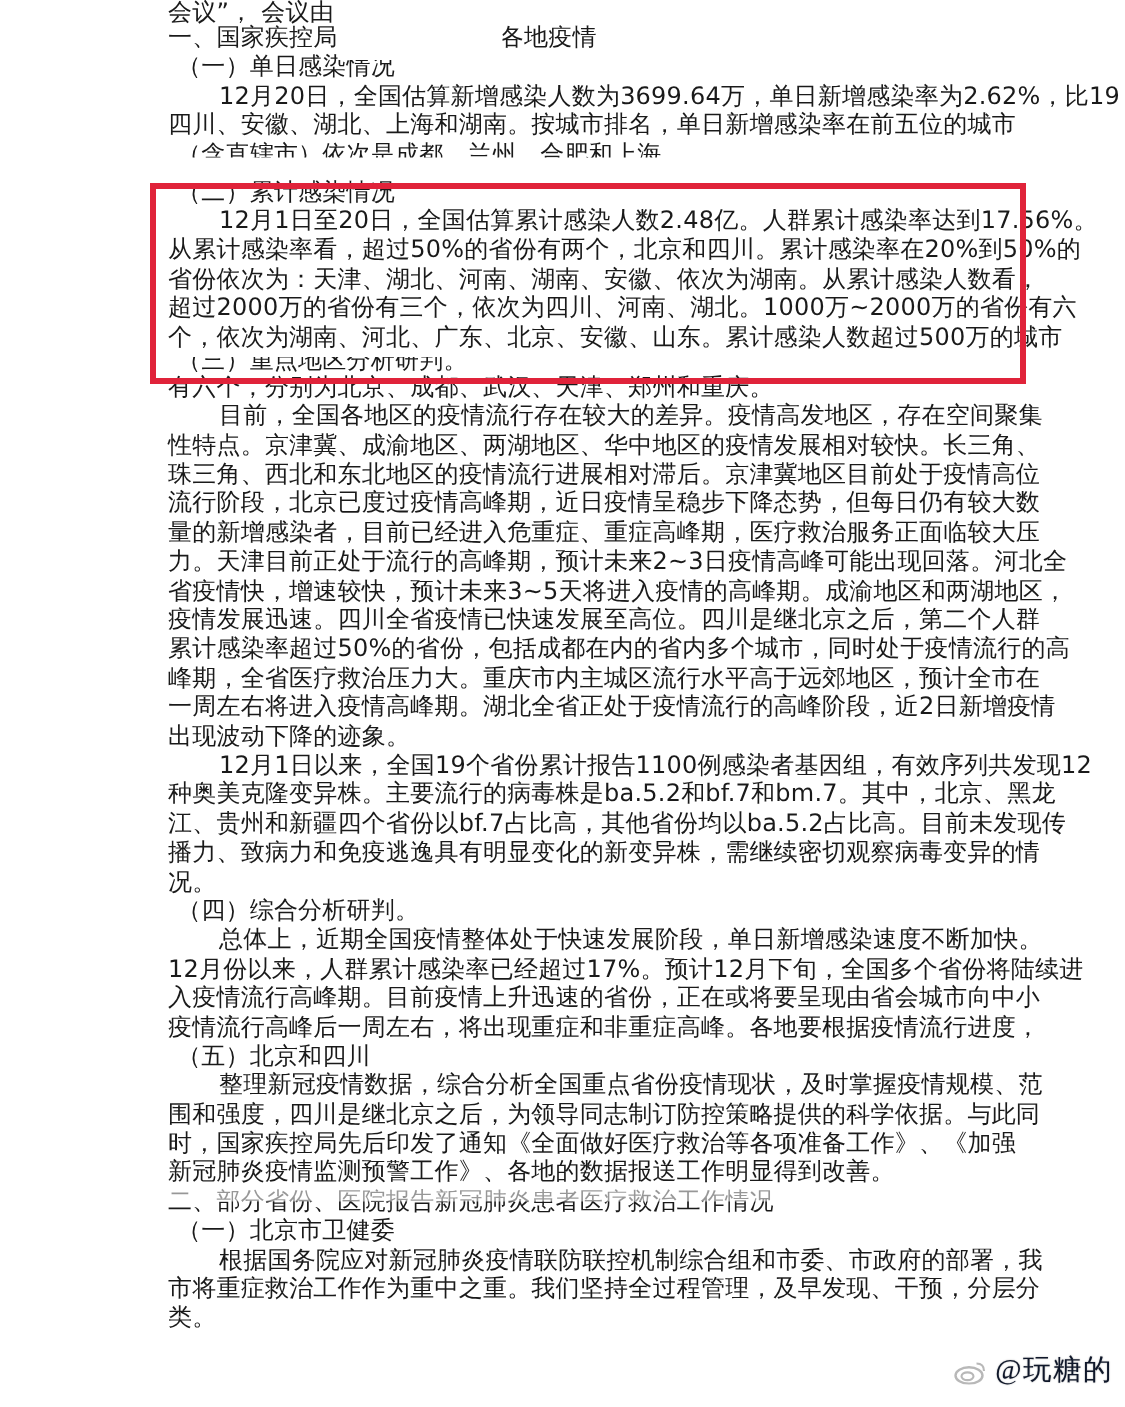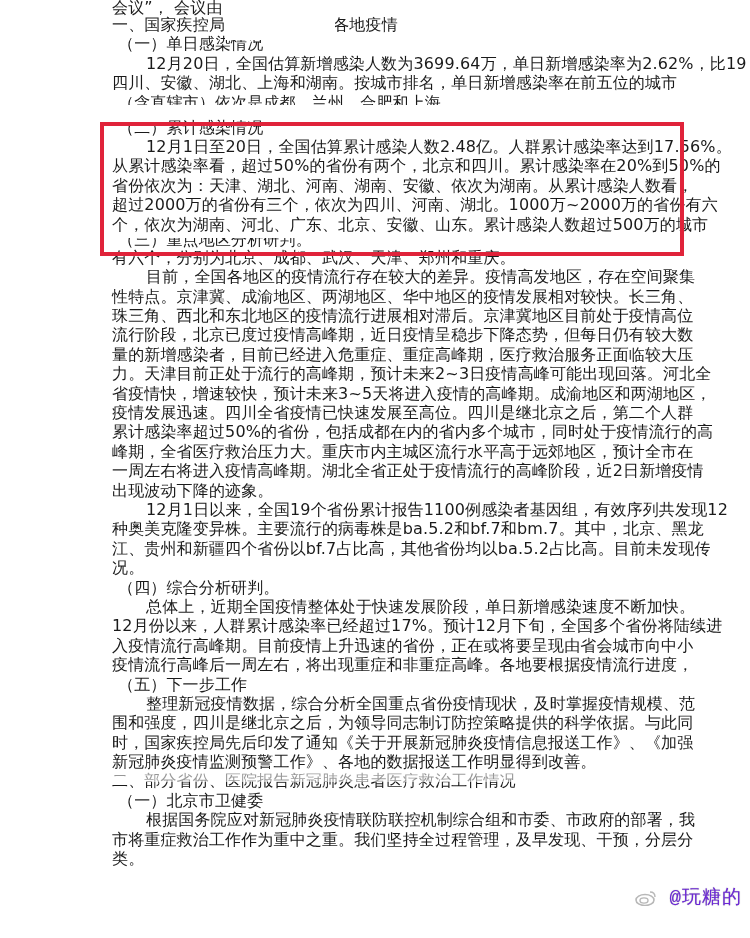--- a/index.html
+++ b/index.html
@@ -17,23 +17,23 @@
     height: 19.4px; line-height: 19.4px; font-size: 16px;
     white-space: nowrap; overflow: visible; letter-spacing: 0.15px;
   }
   .ln.indent { padding-left: 34px; }
   .ln.sub { padding-left: 6px; }
   .highlight-box {
     position: absolute; left: 100px; top: 122px; width: 576px; height: 126px;
     border: 4px solid #e0233a; box-sizing: content-box; pointer-events: none;
   }
   .watermark {
-    position: absolute; right: 8px; bottom: 28px;
-    font-size: 19px; color: #6d28d9; letter-spacing: 1px;
-    font-family: Liberation Mono, monospace;
+    position: absolute; right: 8px; bottom: 12px;
+    font-size: 19px; color: #0f172a; letter-spacing: 1px;
+    font-family: Liberation Serif, serif;
     text-shadow: 0 0 1px #999;
   }
   .wm-logo { display: inline-block; width: 22px; height: 16px; vertical-align: middle; }
   .half-hidden { position: relative; display: inline-block; }
   .half-hidden::after {
     content: ""; position: absolute; left: 0; right: 0; top: 0; height: 52%;
     background: rgba(255,255,255,0.55);
   }
 </style>
 </head>
@@ -69,30 +69,31 @@
   <div class="ln"><span>力。天津目前正处于流行的高峰期，预计未来2~3日疫情高峰可能出现回落。河北全</span></div>
   <div class="ln"><span>省疫情快，增速较快，预计未来3~5天将进入疫情的高峰期。成渝地区和两湖地区，</span></div>
   <div class="ln"><span>疫情发展迅速。四川全省疫情已快速发展至高位。四川是继北京之后，第二个人群</span></div>
   <div class="ln"><span>累计感染率超过50%的省份，包括成都在内的省内多个城市，同时处于疫情流行的高</span></div>
   <div class="ln"><span>峰期，全省医疗救治压力大。重庆市内主城区流行水平高于远郊地区，预计全市在</span></div>
   <div class="ln"><span>一周左右将进入疫情高峰期。湖北全省正处于疫情流行的高峰阶段，近2日新增疫情</span></div>
   <div class="ln"><span>出现波动下降的迹象。</span></div>
   <div class="ln indent"><span>12月1日以来，全国19个省份累计报告1100例感染者基因组，有效序列共发现12</span></div>
   <div class="ln"><span>种奥美克隆变异株。主要流行的病毒株是ba.5.2和bf.7和bm.7。其中，北京、黑龙</span></div>
   <div class="ln"><span>江、贵州和新疆四个省份以bf.7占比高，其他省份均以ba.5.2占比高。目前未发现传</span></div>
+  <div class="ln"><span>播力、致病力和免疫逃逸具有明显变化的新变异株，需继续密切观察病毒变异的情</span></div>
   <div class="ln"><span>况。</span></div>
   <div class="ln sub"><span>（四）综合分析研判。</span></div>
   <div class="ln indent"><span>总体上，近期全国疫情整体处于快速发展阶段，单日新增感染速度不断加快。</span></div>
   <div class="ln"><span>12月份以来，人群累计感染率已经超过17%。预计12月下旬，全国多个省份将陆续进</span></div>
   <div class="ln"><span>入疫情流行高峰期。目前疫情上升迅速的省份，正在或将要呈现由省会城市向中小</span></div>
   <div class="ln"><span>疫情流行高峰后一周左右，将出现重症和非重症高峰。各地要根据疫情流行进度，</span></div>
-  <div class="ln sub"><span>（五）下一步工作</span></div>
+  <div class="ln sub"><span>（五）北京和四川</span></div>
   <div class="ln indent"><span>整理新冠疫情数据，综合分析全国重点省份疫情现状，及时掌握疫情规模、范</span></div>
   <div class="ln"><span>围和强度，四川是继北京之后，为领导同志制订防控策略提供的科学依据。与此同</span></div>
-  <div class="ln"><span>时，国家疾控局先后印发了通知《关于开展新冠肺炎疫情信息报送工作》、《加强</span></div>
+  <div class="ln"><span>时，国家疾控局先后印发了通知《全面做好医疗救治等各项准备工作》、《加强</span></div>
   <div class="ln"><span>新冠肺炎疫情监测预警工作》、各地的数据报送工作明显得到改善。</span></div>
   <div class="ln"><span class="half-hidden">二、部分省份、医院报告新冠肺炎患者医疗救治工作情况</span></div>
   <div class="ln sub"><span>（一）北京市卫健委</span></div>
   <div class="ln indent"><span>根据国务院应对新冠肺炎疫情联防联控机制综合组和市委、市政府的部署，我</span></div>
   <div class="ln"><span>市将重症救治工作作为重中之重。我们坚持全过程管理，及早发现、干预，分层分</span></div>
   <div class="ln"><span>类。</span></div>
 
 </div>
 
 <div style="position:absolute;left:225px;top:0;width:110px;height:40px;background:#fff;"></div>

